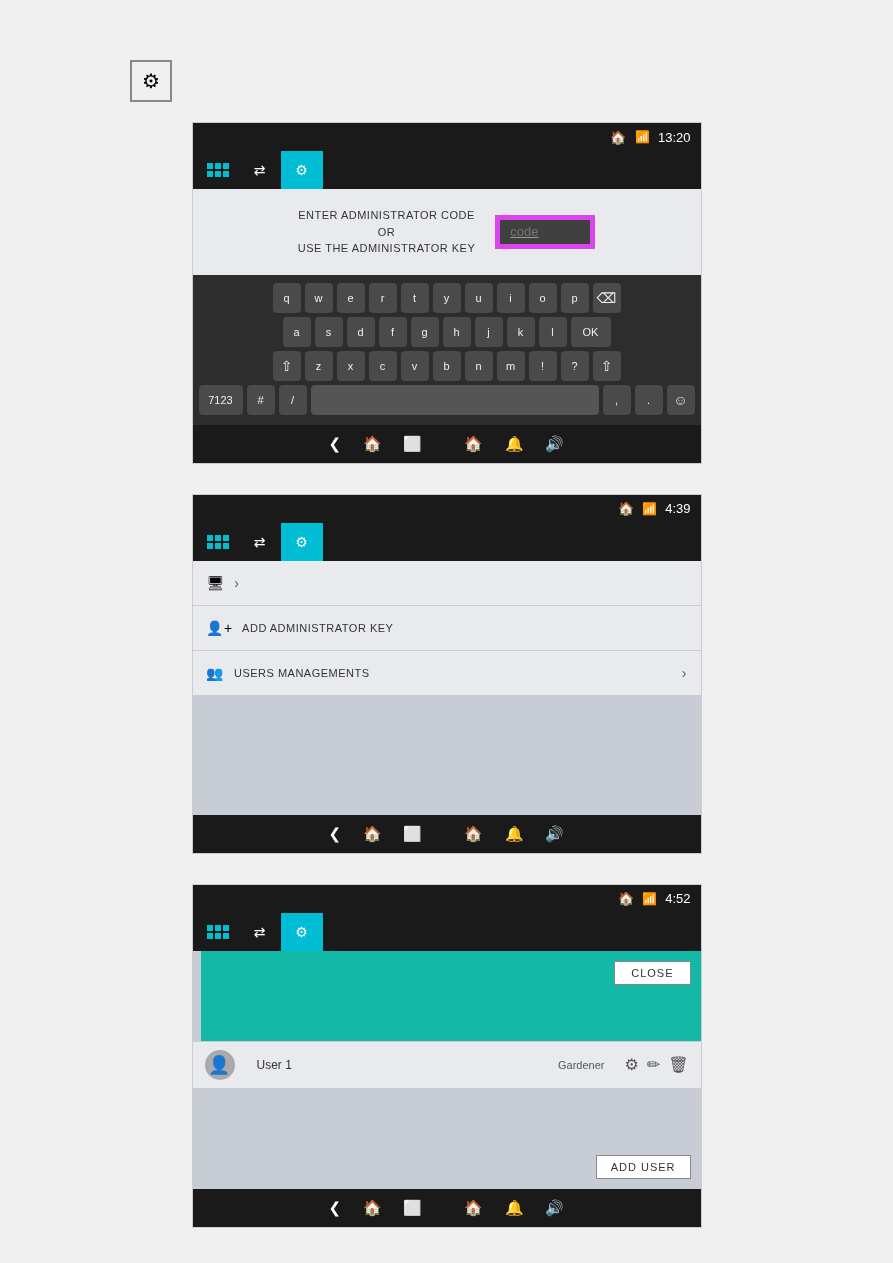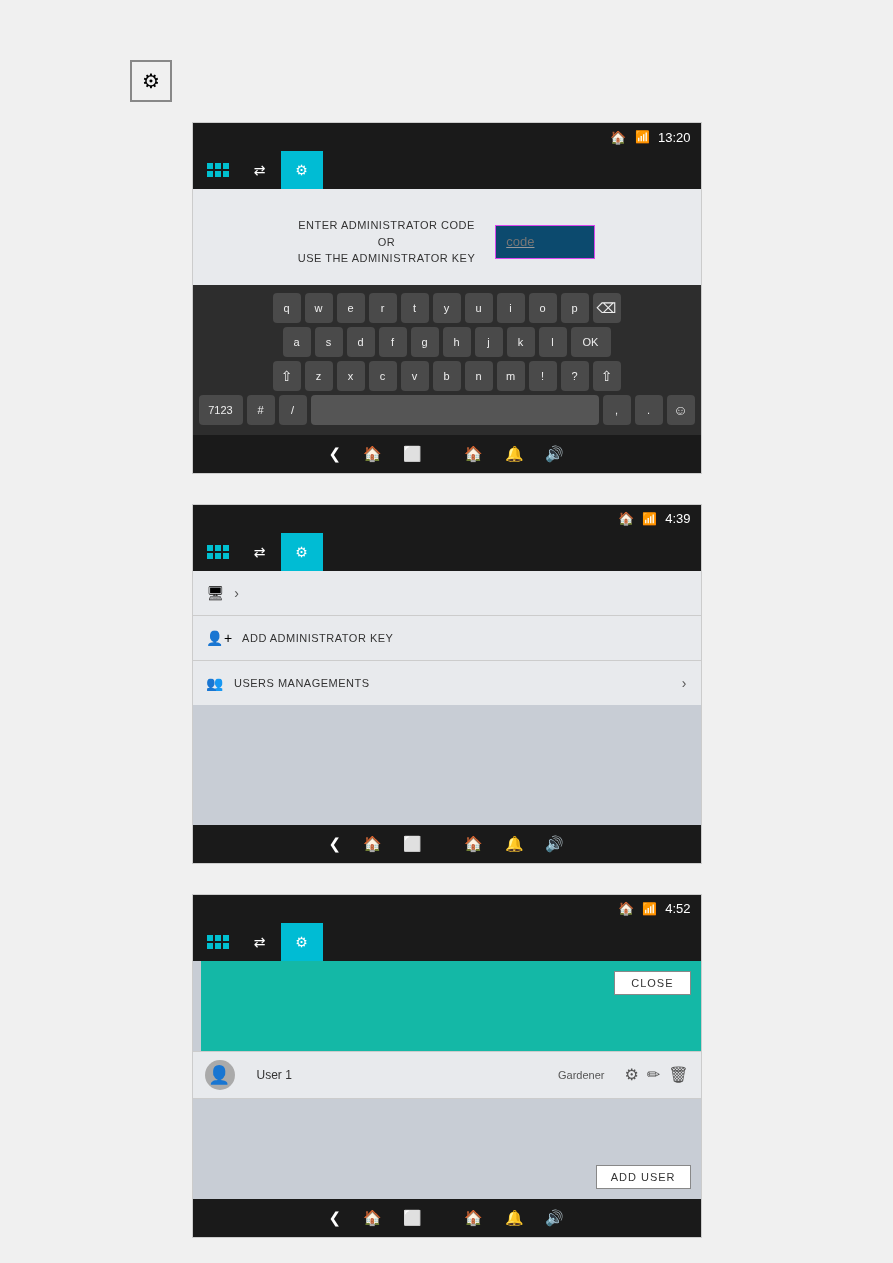--- a/index.html
+++ b/index.html
@@ -68,38 +68,38 @@
       background: #00bcd4;
     }
     .nav-btn svg, .nav-btn span {
       color: white;
       fill: white;
     }
 
     
     .admin-prompt-area {
       background: #e8eaed;
-      padding: 28px 20px 18px 20px;
+      padding: 18px 20px 18px 20px;
       display: flex;
       align-items: center;
       justify-content: center;
       gap: 20px;
       min-height: 80px;
     }
     .admin-prompt-text {
       font-size: 11px;
       color: #333;
       text-align: center;
       letter-spacing: 0.5px;
       text-transform: uppercase;
       line-height: 1.5;
     }
     .code-input {
-      border: 1px solid #d946ef;
-      background: #0c4a6e;
+      border: 5px solid #d946ef;
+      background: #404040;
       padding: 6px 10px;
       font-size: 13px;
       color: #999;
       width: 100px;
       height: 34px;
       text-decoration: underline;
     }
 
     
     .keyboard {

